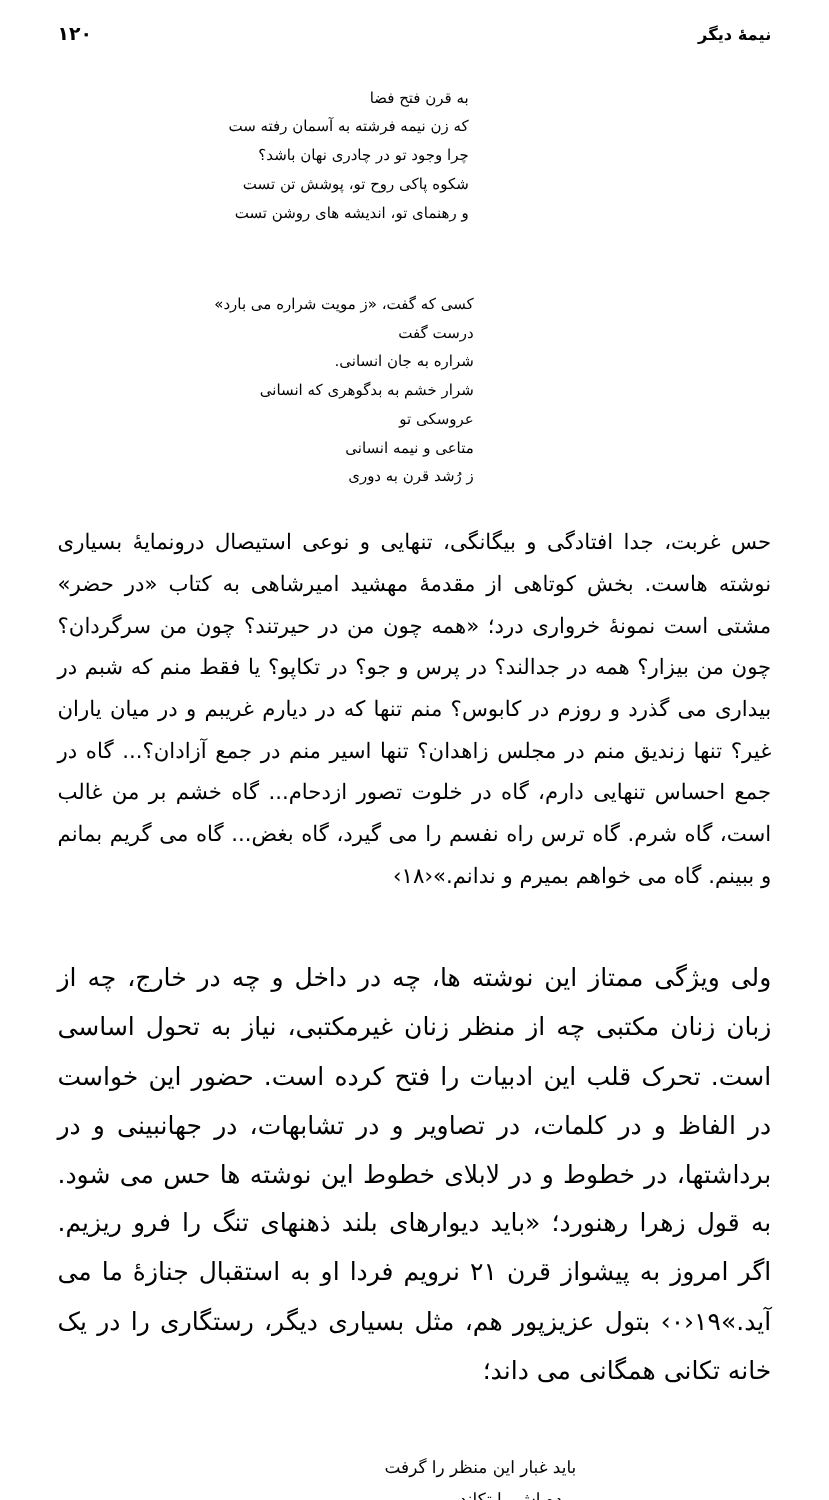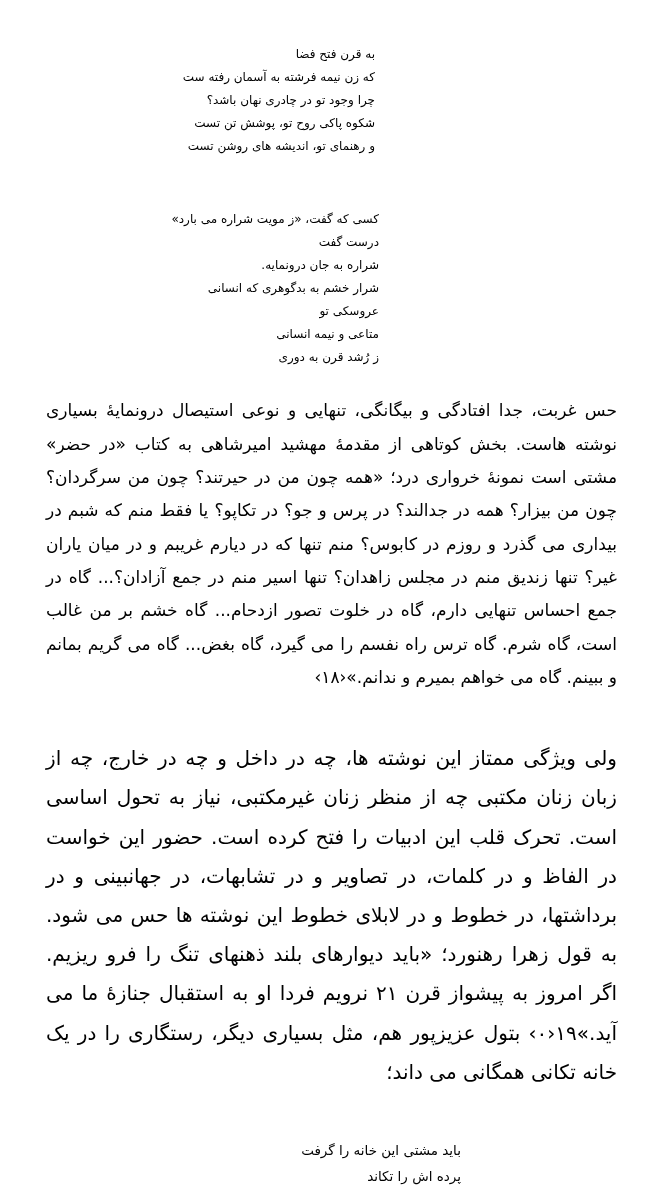--- a/index.html
+++ b/index.html
@@ -75,37 +75,41 @@
     line-height: 1.95;
     padding-right: 156px;
   }
   .closing-verse p { margin: 0; white-space: nowrap; }
 </style>
 </head>
 <body>
 
 <div class="page">
 
+  <div class="header">
+    <span class="folio">۱۲۰</span>
+    <span class="running-title">نیمهٔ دیگر</span>
+  </div>
 
   <div class="gap-lg"></div>
 
   <div class="verse indent-1">
     <p>به قرن فتح فضا</p>
     <p>که زن نیمه فرشته به آسمان رفته ست</p>
     <p>چرا وجود تو در چادری نهان باشد؟</p>
     <p>شکوه پاکی روح تو، پوشش تن تست</p>
     <p>و رهنمای تو، اندیشه های روشن تست</p>
   </div>
 
   <div class="gap-md"></div>
 
   <div class="verse indent-2">
     <p>کسی که گفت، «ز مویت شراره می بارد»</p>
     <p>درست گفت</p>
-    <p>شراره به جان درونمایه.</p>
+    <p>شراره به جان انسانی.</p>
     <p>شرار خشم به بدگوهری که انسانی</p>
     <p>عروسکی تو</p>
     <p>متاعی و نیمه انسانی</p>
     <p>ز رُشد قرن به دوری</p>
   </div>
 
   <div class="gap-lg"></div>
 
   <div class="prose">
     <p>حس غربت، جدا افتادگی و بیگانگی، تنهایی و نوعی استیصال درونمایهٔ بسیاری نوشته هاست. بخش کوتاهی از مقدمهٔ مهشید امیرشاهی به کتاب «در حضر» مشتی است نمونهٔ خرواری درد؛ «همه چون من در حیرتند؟ چون من سرگردان؟ چون من بیزار؟ همه در جدالند؟ در پرس و جو؟ در تکاپو؟ یا فقط منم که شبم در بیداری می گذرد و روزم در کابوس؟ منم تنها که در دیارم غریبم و در میان یاران غیر؟ تنها زندیق منم در مجلس زاهدان؟ تنها اسیر منم در جمع آزادان؟... گاه در جمع احساس تنهایی دارم، گاه در خلوت تصور ازدحام... گاه خشم بر من غالب است، گاه شرم. گاه ترس راه نفسم را می گیرد، گاه بغض... گاه می گریم بمانم و ببینم. گاه می خواهم بمیرم و ندانم.»‹۱۸›</p>
@@ -113,17 +117,17 @@
 
   <div class="gap-lg"></div>
 
   <div class="prose-2">
     <p>ولی ویژگی ممتاز این نوشته ها، چه در داخل و چه در خارج، چه از زبان زنان مکتبی چه از منظر زنان غیرمکتبی، نیاز به تحول اساسی است. تحرک قلب این ادبیات را فتح کرده است. حضور این خواست در الفاظ و در کلمات، در تصاویر و در تشابهات، در جهانبینی و در برداشتها، در خطوط و در لابلای خطوط این نوشته ها حس می شود. به قول زهرا رهنورد؛ «باید دیوارهای بلند ذهنهای تنگ را فرو ریزیم. اگر امروز به پیشواز قرن ۲۱ نرویم فردا او به استقبال جنازهٔ ما می آید.»۱۹‹۰› بتول عزیزپور هم، مثل بسیاری دیگر، رستگاری را در یک خانه تکانی همگانی می داند؛</p>
   </div>
 
   <div class="gap-lg"></div>
 
   <div class="closing-verse">
-    <p>باید مشتی این خانه را گرفت</p>
+    <p>باید غبار این منظر را گرفت</p>
     <p>پرده اش را تکاند</p>
   </div>
 
 </div>
 
 </body></html>

